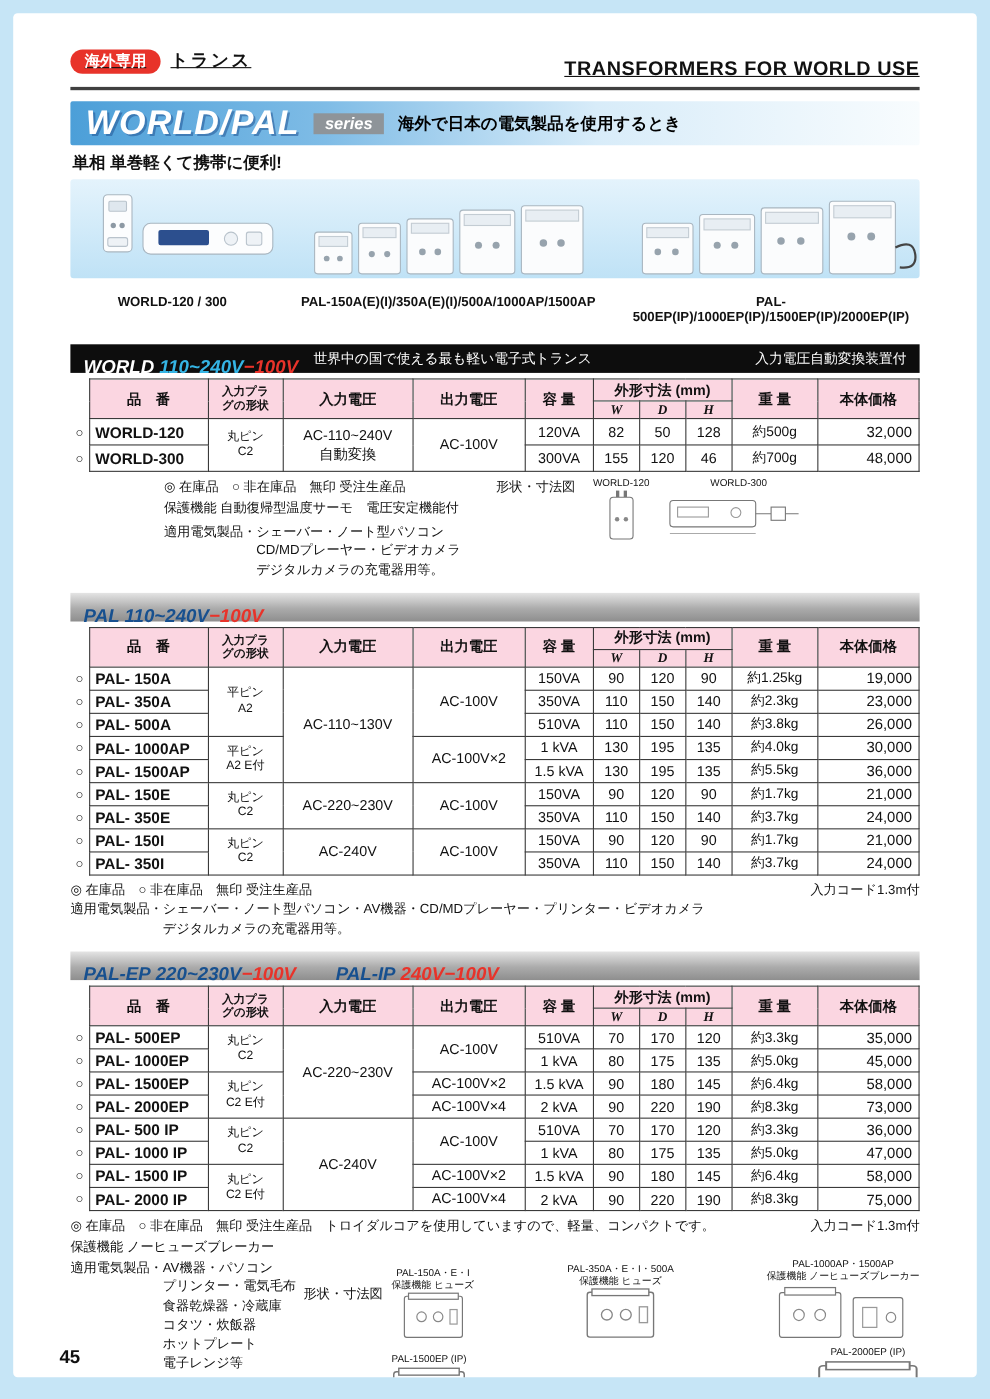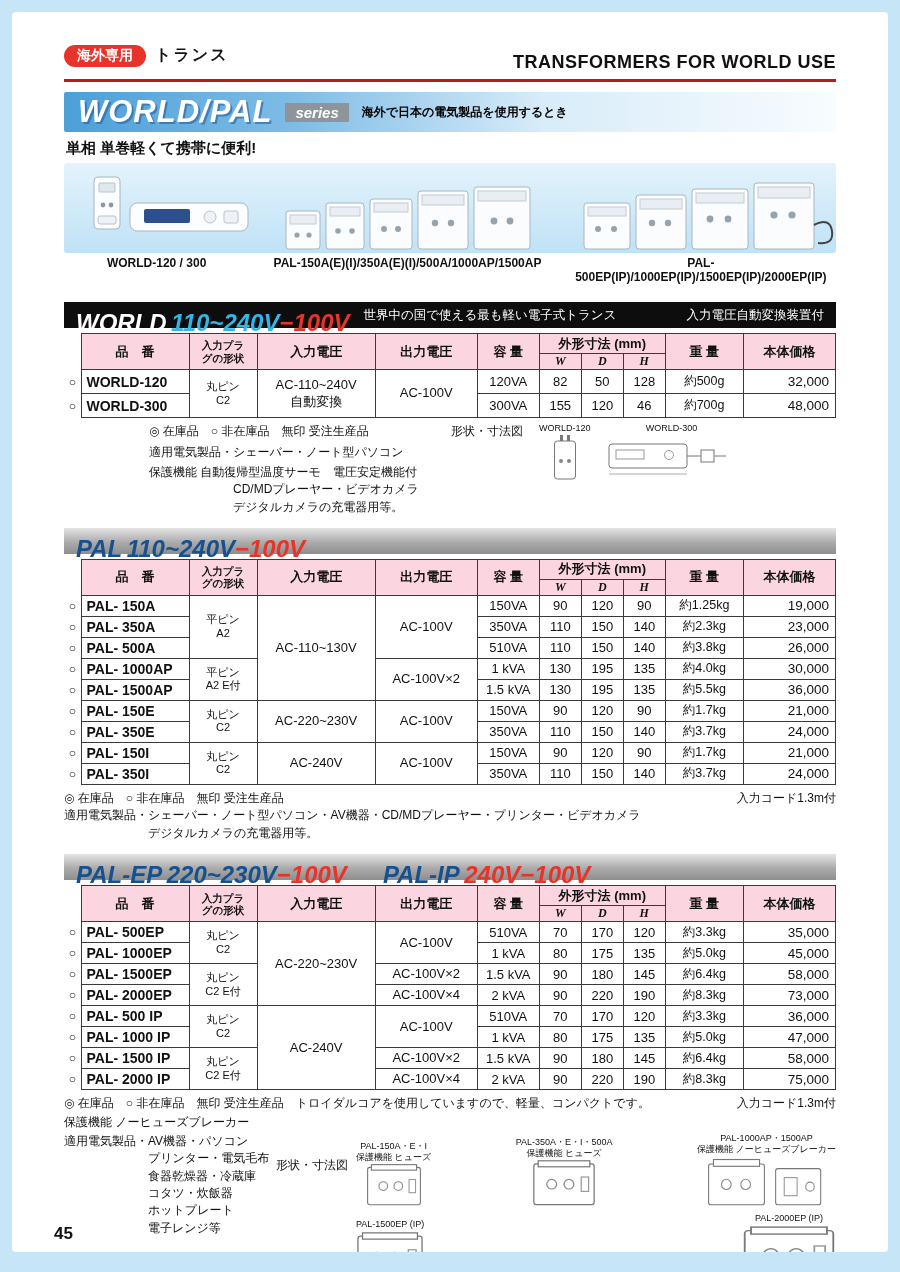--- a/index.html
+++ b/index.html
@@ -3,46 +3,46 @@
 <meta charset="utf-8">
 <style>
   * { box-sizing:border-box; margin:0; padding:0; }
   html,body { background:#fff; }
   body { width:900px; font-family:"Liberation Sans","DejaVu Sans",sans-serif; color:#111; }
   .page { width:900px; height:1272px; background:#c6e5f6; position:relative; }
   .sheet { position:absolute; top:12px; left:12px; right:12px; bottom:20px; background:#fff; border-radius:4px; overflow:hidden; }
   .content { padding:26px 52px 0 52px; }
 
   
-  .hdr { display:flex; align-items:center; border-bottom:3px solid #b91c1c; padding-bottom:6px; }
+  .hdr { display:flex; align-items:center; border-bottom:3px solid #404040; padding-bottom:6px;text-decoration:underline; }
   .badge { background:#e8332a; color:#fff; font-weight:bold; font-size:14px; padding:2px 13px; border-radius:13px; }
   .cat { font-size:16px; font-weight:bold; margin-left:9px; letter-spacing:2px; }
   .hdr-en { margin-left:auto; font-size:18px; font-weight:bold; letter-spacing:.5px;margin-top:14px; }
 
   
   .banner { margin-top:10px; height:40px; display:flex; align-items:center; gap:13px; padding:0 14px;
             background:linear-gradient(90deg,#4c9fd8 0%,#7fbce6 30%,#d8ecf9 62%,#f8fcfe 100%); border-radius:2px; }
   .banner .t { font-size:31px; font-weight:bold; font-style:italic; color:#fff; letter-spacing:1px;
                text-shadow:2px 2px 0 rgba(35,85,150,.55); }
   .banner .tag { background:#8e9499; color:#fff; font-style:italic; font-weight:bold; font-size:15px; padding:1px 10px; }
-  .banner .sub { font-size:12px; font-weight:bold; color:#000; }
+  .banner .sub { font-size:15px; font-weight:bold; color:#000; }
   .tagline { display:flex; font-size:15px; font-weight:bold; margin:7px 2px 5px; }
 
   
   .photo { height:90px; background:linear-gradient(180deg,#e4f3fc,#bfe2f6); border-radius:3px; overflow:hidden; }
-  .caps { display:flex; margin-top:3px; font-size:12px; font-weight:bold; }
+  .caps { display:flex; margin-top:14px; font-size:12px; font-weight:bold; }
   .caps span { text-align:center; }
   .caps .c1{width:24%}.caps .c2{width:41%}.caps .c3{width:35%}
 
   
   .sec { margin-top:15px; }
   .bar { height:26px; display:flex; align-items:center; padding:0 12px; }
   .bar.black { background:#0d0d0d; }
   .bar.metal { background:linear-gradient(180deg,#e4e4e4,#ababab 55%,#8e8e8e); }
-  .bt { font-style:italic; font-weight:bold; font-size:24px;margin-top:16px; }
+  .bt { font-style:italic; font-weight:bold; font-size:17px;margin-top:16px; }
   .bt.w{color:#fff} .bt.cy{color:#35b5e5} .bt.rd{color:#e8332a} .bt.bl{color:#17508f}
   .bar .desc { color:#fff; font-size:12.5px; margin-left:14px; }
   .bar .desc2 { color:#fff; font-size:12.5px; margin-left:auto; }
   .bar .gap { width:36px; }
 
   
   table.spec { border-collapse:collapse; width:100%; table-layout:fixed; margin-top:5px; }
   .spec th,.spec td { border:1px solid #3a3a3a; text-align:center; font-size:13px; padding:0 2px; overflow:hidden; }
   .spec thead th { background:#fbd6e1; height:20px; font-size:13px; }
   .spec thead tr.sub th { height:15px; font-size:12px; font-style:italic; font-family:"Liberation Serif",serif; }
@@ -226,22 +226,22 @@
           <td>46</td>
           <td class="weight">約700g</td>
           <td class="price">48,000</td>
         </tr>
       </tbody>
     </table>
 
     <div class="note row">
       <div style="width:302px">
         <div>◎ 在庫品　○ 非在庫品　無印 受注生産品</div>
+        <div style="margin-top:2px">保護機能 自動復帰型温度サーモ　電圧安定機能付</div>
         <div style="margin-top:4px">適用電気製品・シェーバー・ノート型パソコン</div>
-        <div style="margin-top:2px">保護機能 自動復帰型温度サーモ　電圧安定機能付</div>
         <div class="indent">CD/MDプレーヤー・ビデオカメラ</div>
         <div class="indent">デジタルカメラの充電器用等。</div>
       </div>
       <div class="row" style="width:300px; gap:16px; align-items:flex-start;">
         <div class="dlabel">形状・寸法図</div>
         <div class="fig">
           <div class="figlabel">WORLD-120</div>
           <svg width="26" height="50" viewBox="0 0 26 50">
             <rect x="8" y="1" width="3" height="6" fill="#777"></rect>
                   <rect x="15" y="1" width="3" height="6" fill="#777"></rect>

